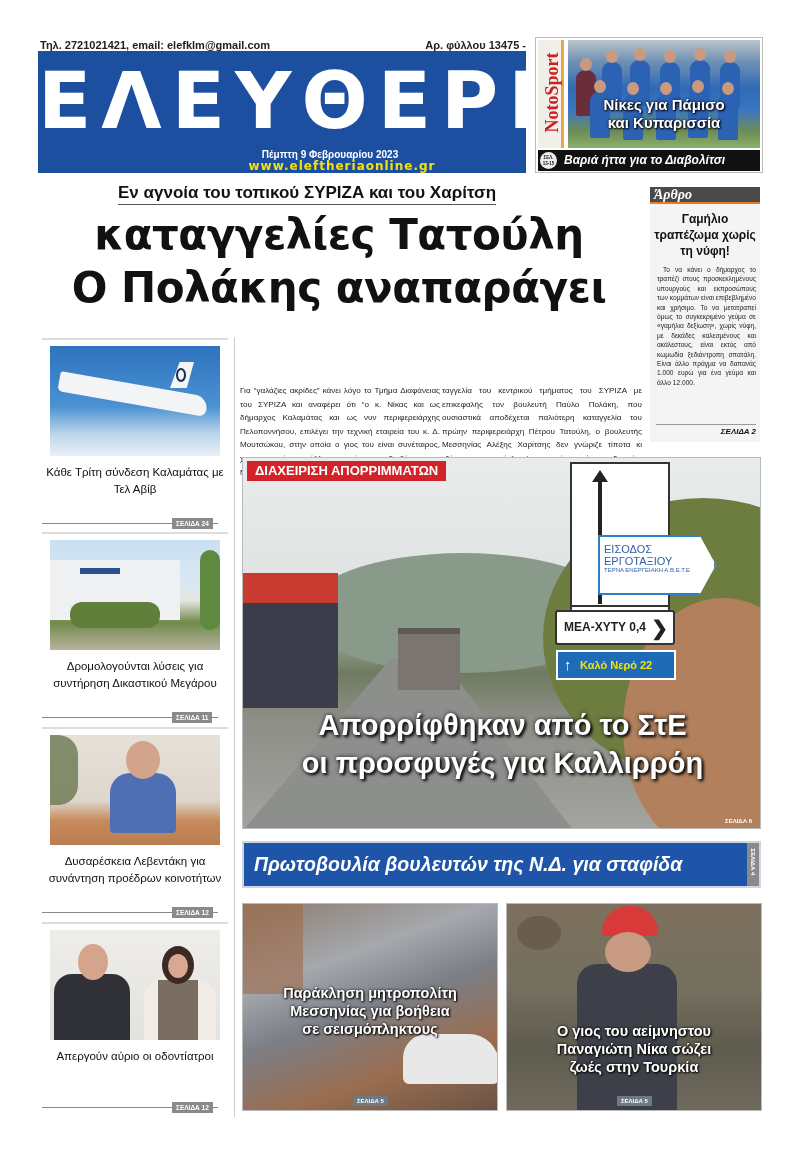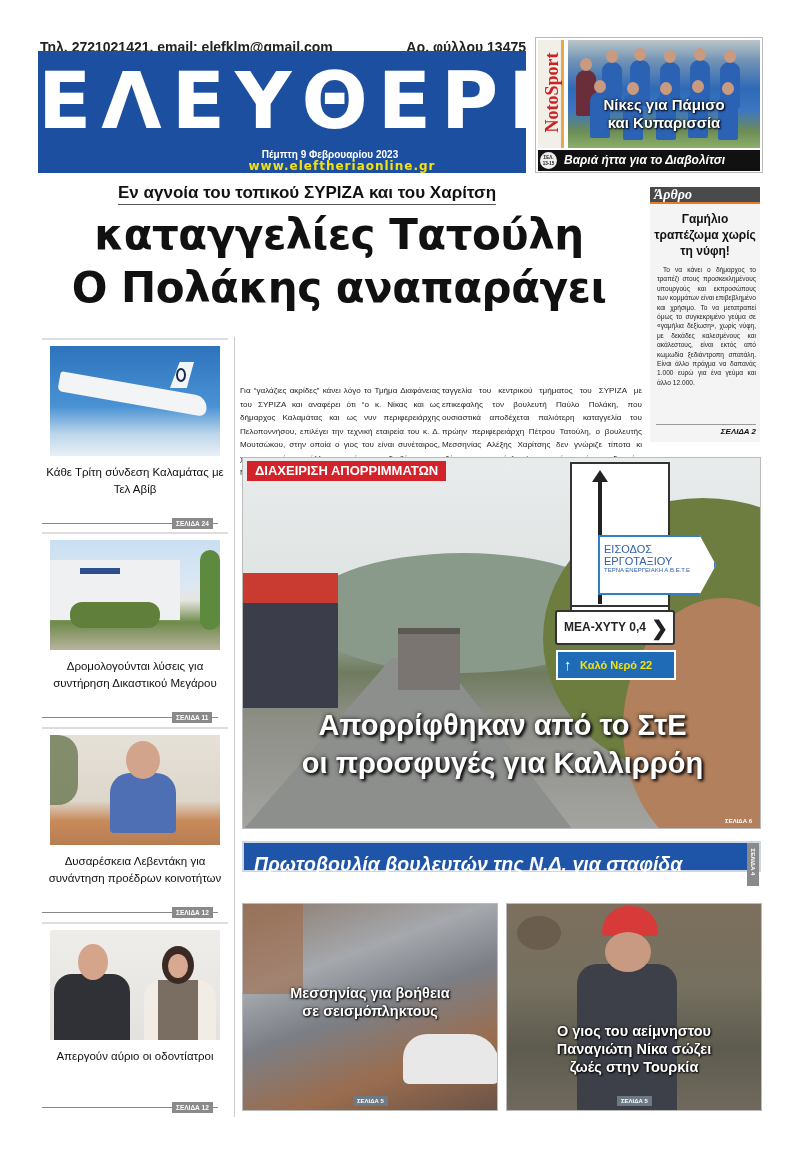--- a/index.html
+++ b/index.html
@@ -2,21 +2,21 @@
 <html><head>
 <meta charset="utf-8">
 <style>
   * { box-sizing: border-box; margin: 0; padding: 0; }
   html, body { width: 800px; height: 1167px; background: #ffffff; overflow: hidden; }
   body { position: relative; font-family: "Liberation Sans", sans-serif; color: #111; }
 
   .abs { position: absolute; }
 
   
-  .topline { font-size: 14px; font-weight: bold; color: #222; }
+  .topline { font-size: 11px; font-weight: bold; color: #222; }
   #tel { left: 40px; top: 39px; }
   #issue { left: 400px; top: 39px; width: 126px; text-align: right; }
 
   #masthead { left: 38px; top: 51px; width: 488px; height: 122px; background: #1d4fa0; overflow: hidden; }
   #logo { position: absolute; left: 0; top: 2px; width: 488px; text-align: center;
           font-family: "DejaVu Sans", sans-serif; font-weight: bold; font-size: 78px; color: #fff;
           letter-spacing: 10px; line-height: 96px; }
   #date { position: absolute; left: 0; top: 98px; width: 488px; text-align: center; color: #fff;
           font-size: 10px; font-weight: bold; padding-left: 96px; }
   #website { position: absolute; left: 0; top: 108px; width: 488px; text-align: center; color: #f4e20c;
@@ -91,21 +91,21 @@
         font-weight: bold; font-size: 12px; line-height: 31px; padding-left: 7px; color: #222; }
   #signC .chev { position: absolute; right: 5px; top: 4px; font-size: 20px; line-height: 24px; }
   #signD { position: absolute; left: 313px; top: 192px; width: 120px; height: 30px; background: #1f6bb6; border: 2px solid #fff; color: #f4e20c;
         font-weight: bold; font-size: 11px; line-height: 26px; padding-left: 22px; }
   #signD .up { position: absolute; left: 6px; top: 0; color: #fff; font-size: 15px; }
   #feature-title { position: absolute; left: 0; top: 248px; width: 519px; text-align: center; font-size: 29px; font-weight: bold;
         line-height: 38px; color: #fff; text-shadow: 0 0 4px #222, 2px 2px 3px #000; z-index: 3; }
   #feature-page { position: absolute; right: 8px; bottom: 4px; color: #fff; font-size: 6px; font-weight: bold; }
 
   
-  #bluebar { left: 242px; top: 841px; width: 519px; height: 31px; background: #1e55a8; border: 2px solid #cfd6e3; }
+  #bluebar { left: 242px; top: 841px; width: 519px; height: 47px; background: #1e55a8; border: 2px solid #cfd6e3; }
   #bluebar-text { position: absolute; left: 10px; top: 0; line-height: 43px; color: #fff; font-style: italic; font-weight: bold; font-size: 19.5px; }
   #bluebar-page { position: absolute; right: 0; top: 0; width: 12px; height: 43px; background: #8a8a8a; }
   #bluebar-page span { position: absolute; left: -14px; top: 16px; width: 40px; transform: rotate(90deg); font-size: 6px; color: #fff; font-weight: bold; text-align: center; }
 
   
   .bphoto { position: absolute; top: 903px; width: 256px; height: 208px; border: 1px solid #bbb; overflow: hidden; }
   #quake1 { left: 242px; background: linear-gradient(160deg, #8c7b6e 0%, #a5a8ad 30%, #7c7f86 50%, #9a6d4f 75%, #6b5346 100%); }
   #quake2 { left: 506px; background: linear-gradient(180deg, #7d6f5d 0%, #75705f 40%, #5e5b4f 70%, #6f6a5c 100%); }
   .bphoto-title { position: absolute; left: 0; width: 100%; text-align: center; color: #fff; font-weight: bold; font-size: 14.5px;
         line-height: 18px; text-shadow: 0 0 3px #000, 1px 1px 2px #000; }
@@ -258,20 +258,21 @@
   <div id="bluebar-text">Πρωτοβουλία βουλευτών της Ν.Δ. για σταφίδα</div>
   <div id="bluebar-page">
       <span>ΣΕΛΙΔΑ 4</span>
     </div>
 </div>
 
 <div id="quake1" class="bphoto">
   <div style="position:absolute;left:160px;top:130px;width:96px;height:50px;background:#e8e8e8;border-radius:24px 30px 6px 6px;"></div>
   <div style="position:absolute;left:0;top:0;width:60px;height:90px;background:#a06a4a;opacity:.6;"></div>
   <div class="bphoto-title" style="top:80px;">
+    <div>Παράκληση μητροπολίτη</div>
     <div>Μεσσηνίας για βοήθεια</div>
     <div>σε σεισμόπληκτους</div>
   </div>
   <div class="bphoto-page" style="left:110px;">ΣΕΛΙΔΑ 5</div>
 </div>
 
 <div id="quake2" class="bphoto">
   <div style="position:absolute;left:95px;top:2px;width:56px;height:30px;background:#d83a3a;border-radius:26px 26px 4px 4px;"></div>
   <div style="position:absolute;left:70px;top:60px;width:100px;height:150px;background:#3d4048;border-radius:20px 20px 0 0;"></div>
   <div style="position:absolute;left:98px;top:28px;width:46px;height:40px;background:#c89a82;border-radius:50%;"></div>

